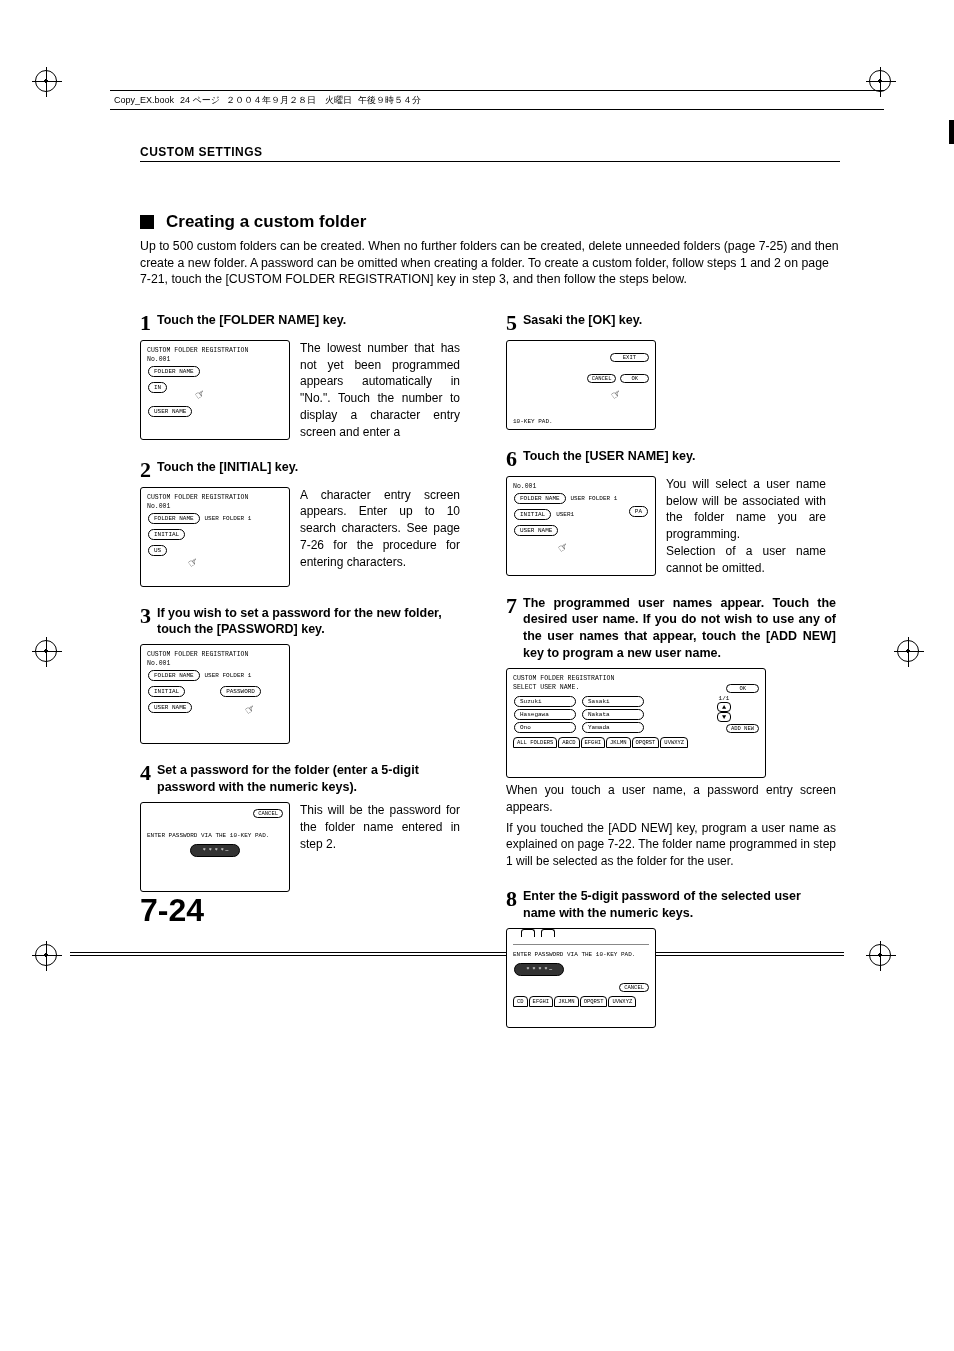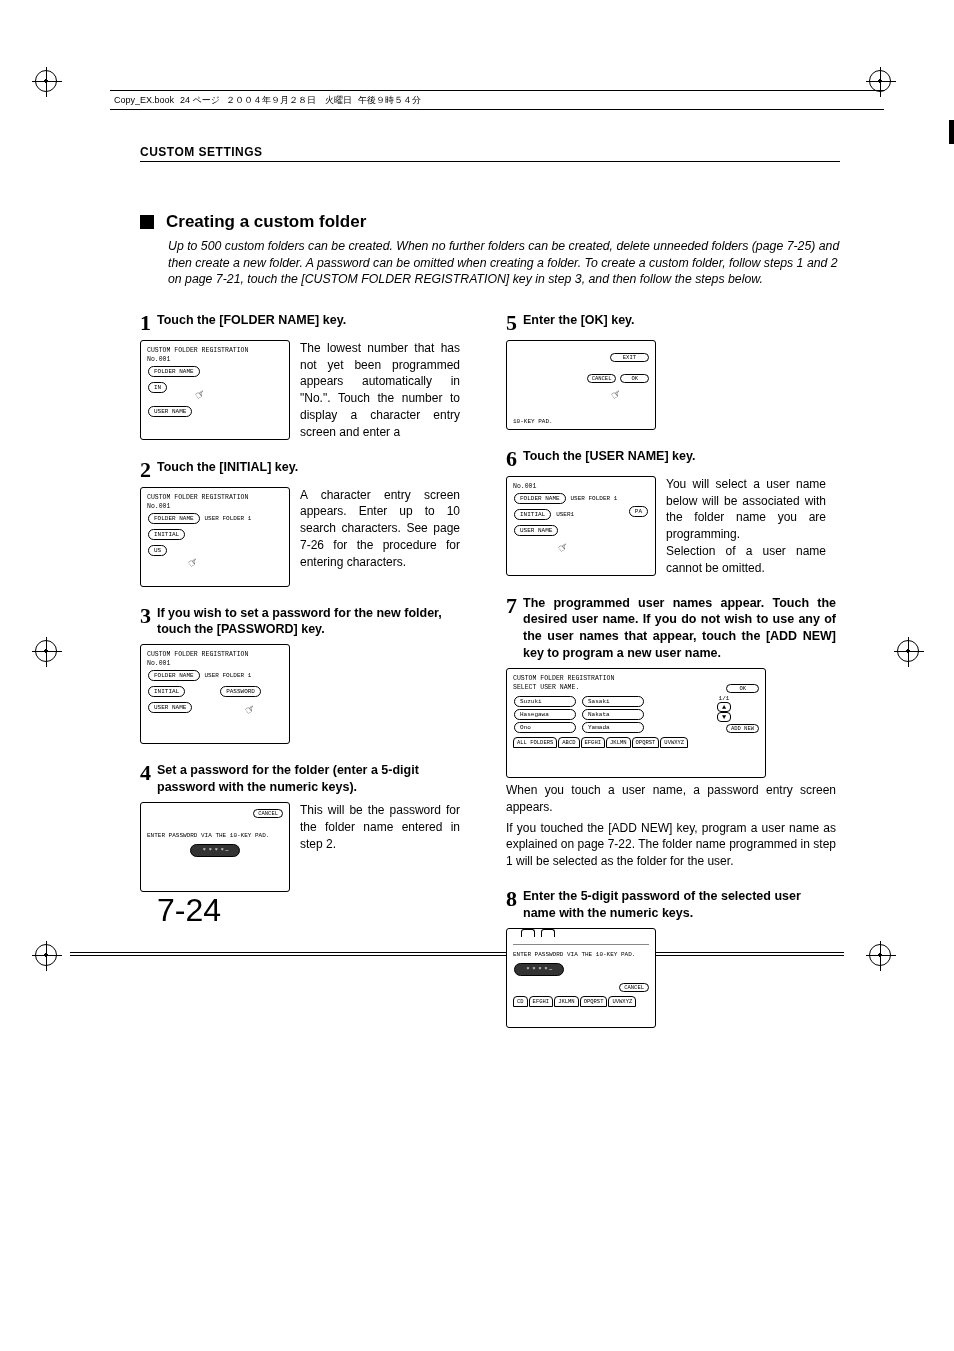--- a/index.html
+++ b/index.html
@@ -18,41 +18,41 @@
   .side-reg-r { position: absolute; top: 640px; right: 35px; }
   .header-line { position: absolute; top: 90px; left: 110px; right: 70px; height: 20px; border-top: 1px solid #000; border-bottom: 1px solid #000; padding: 1px 4px; font-size: 9px; display: flex; align-items: center; gap: 6px; }
   .header-line .dspan { white-space: pre; }
   .footer-lines { position: absolute; bottom: 108px; left: 70px; right: 110px; height: 4px; border-top: 1px solid #000; border-bottom: 1px solid #000; }
   .content { position: absolute; top: 145px; left: 140px; width: 700px; }
   .sect-head { font-size: 12px; font-weight: bold; letter-spacing: 0.5px; }
   .sect-rule { border-bottom: 1px solid #000; margin-top: 2px; margin-bottom: 18px; }
   .h-creating { display: flex; align-items: center; gap: 12px; margin-bottom: 6px; margin-top: 50px; }
   .h-square { width: 14px; height: 14px; background: #000; }
   .h-title { font-size: 17px; font-weight: bold; }
-  .intro { font-size: 12.3px; line-height: 1.35; margin-left: 28px; margin-bottom: 24px; font-style: italic; }
+  .intro { font-size: 12.3px; line-height: 1.35; margin-bottom: 24px; }
   .cols { display: flex; gap: 36px; }
   .col { width: 330px; }
   .step { margin-bottom: 18px; }
   .step-head { display: flex; align-items: flex-start; gap: 6px; }
   .step-num { font-size: 22px; font-weight: bold; font-family: "Times New Roman", serif; line-height: 1; }
   .step-title { font-size: 12.5px; font-weight: bold; line-height: 1.35; flex: 1; }
   .step-row { display: flex; gap: 10px; margin-top: 6px; }
   .step-para { font-size: 12px; line-height: 1.4; text-align: justify; }
   .step-para-full { font-size: 12px; line-height: 1.4; text-align: justify; margin-top: 4px; }
   
   .shot { border: 1.5px solid #000; background: #fff; font-family: "Courier New", monospace; font-size: 6.5px; padding: 6px; position: relative; border-radius: 3px; }
   .shot .t { margin-bottom: 2px; }
   .btn { display: inline-block; border: 1px solid #000; border-radius: 8px; padding: 1px 5px; margin: 1px 1px; font-size: 6px; background: #fff; }
   .btn-dark { background: #333; color: #fff; }
   .btn-sm { border: 1px solid #000; border-radius: 6px; padding: 0px 4px; font-size: 5.5px; display:inline-block; }
   .hand { position: absolute; font-size: 14px; transform: rotate(-30deg); }
   .arrow-btn { border: 1px solid #000; border-radius: 4px; width: 14px; height: 10px; display: inline-flex; align-items:center; justify-content:center; font-size:7px; }
   .tab-row { display: flex; gap: 1px; margin-top: 3px; }
   .tab { border: 1px solid #000; padding: 1px 3px; font-size: 5.5px; border-radius: 4px 4px 0 0; }
-  .page-num { position: absolute; bottom: 135px; left: 157px; font-size: 32px; font-weight: normal; }
+  .page-num { position: absolute; bottom: 135px; left: 140px; font-size: 32px; font-weight: bold; }
   .edge-fill { position:absolute; background:#000; }
 </style>
 </head>
 <body>
 
 <div class="page">
 
   <div class="crop-mark crop-tl">
       <div class="reg-target"></div>
     </div>
@@ -168,21 +168,21 @@
           </div>
         </div>
 
       </div>
 
       <div class="col">
 
         <div class="step">
           <div class="step-head">
             <span class="step-num">5</span>
-            <span class="step-title">Enter the [OK] key.</span>
+            <span class="step-title">Sasaki the [OK] key.</span>
           </div>
           <div class="step-row">
             <div class="shot" style="width:150px;height:90px;">
               <div style="text-align:right;margin-top:6px;"><span class="btn-sm" style="padding:0 12px;">EXIT</span></div>
               <div style="text-align:right;margin-top:12px;">
                 <span class="btn-sm">CANCEL</span>
                 <span class="btn-sm" style="padding:0 10px;">OK</span>
               </div>
               <span class="hand" style="top:45px;left:105px;">☞</span>
               <div style="position:absolute;bottom:4px;left:6px;font-size:6px;">10-KEY PAD.</div>

